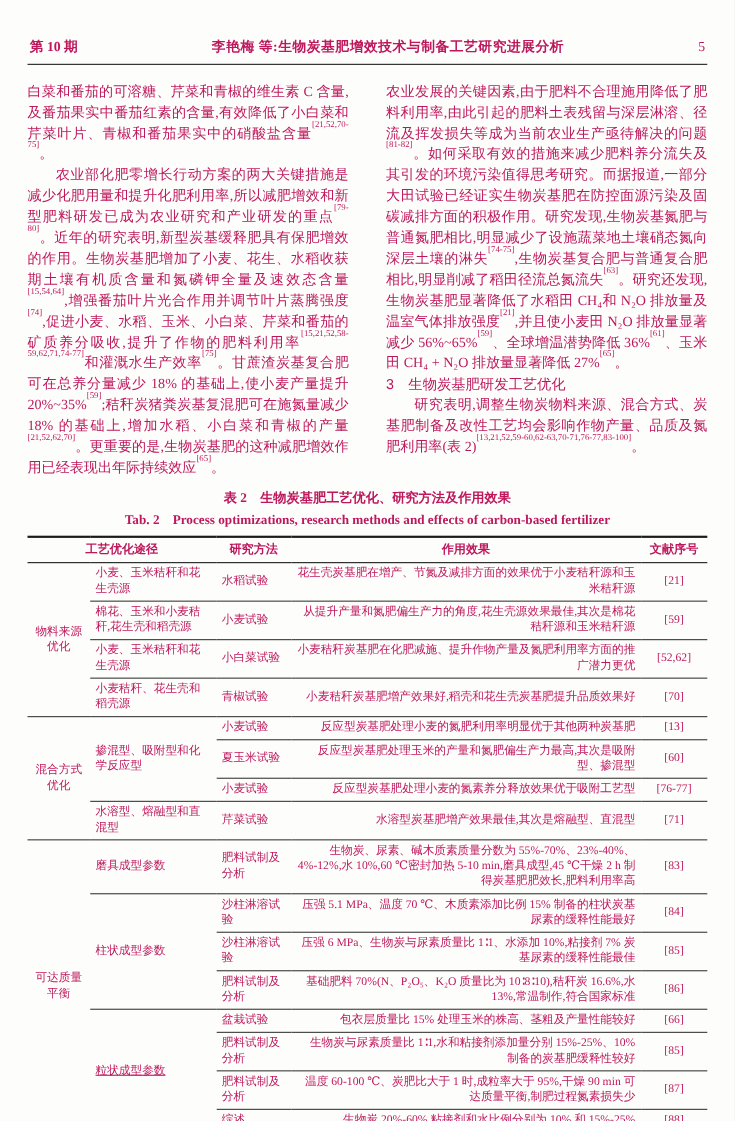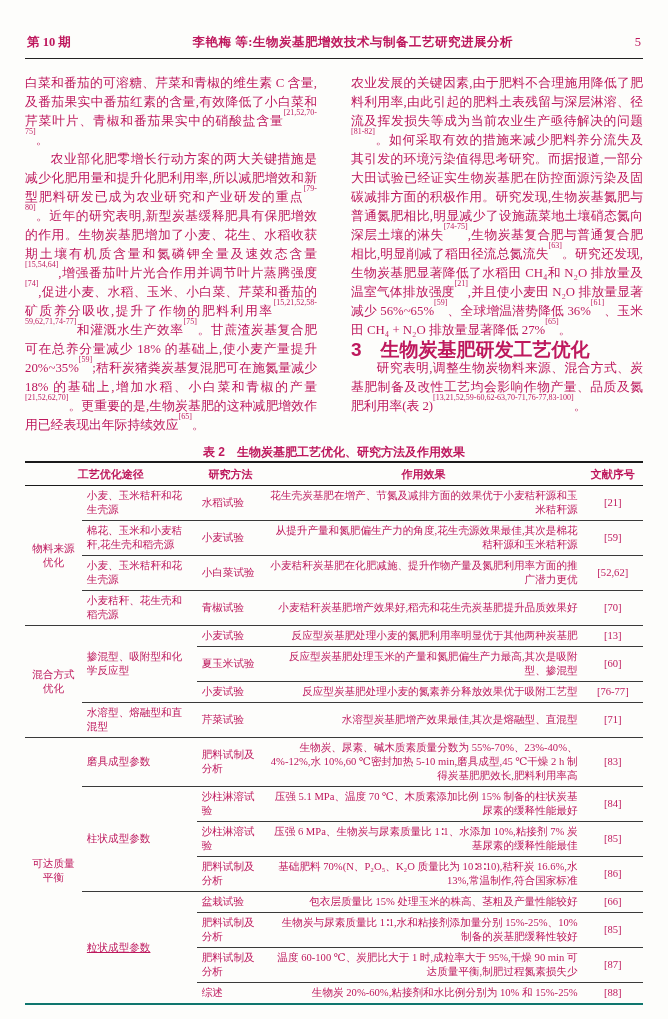--- a/index.html
+++ b/index.html
@@ -30,31 +30,31 @@
   .col p{margin:0;}
   .col p.indent{text-indent:2em;}
   sup.cite{
     font-size:8px;
     line-height:0;
     position:relative;
     top:-0.55em;
     letter-spacing:0;
   }
   .section-heading{
-    font-weight:700;
-    font-size:19px;
+    font-weight:400;
+    font-size:13px;
     margin:10px 0 7px 0;
     text-indent:0;
     font-family:"Liberation Sans","DejaVu Sans",sans-serif;
   }
   
   .tbl-caption-zh{
     text-align:center;font-weight:700;font-size:12px;
     margin-top:9px;
-    font-family:Liberation Sans, sans-serif;
+    font-family:Liberation Serif, serif;
   }
   .tbl-caption-en{
     text-align:center;font-weight:700;font-size:12px;
     margin-top:3px;margin-bottom:6px;
   }
   
   table.t2{
     width:618px;margin:0 auto;
     border-collapse:collapse;
     font-size:10.6px;line-height:14px;
@@ -93,20 +93,21 @@
       <p class="indent">农业部化肥零增长行动方案的两大关键措施是减少化肥用量和提升化肥利用率,所以减肥增效和新型肥料研发已成为农业研究和产业研发的重点<sup class="cite">[79-80]</sup>。近年的研究表明,新型炭基缓释肥具有保肥增效的作用。生物炭基肥增加了小麦、花生、水稻收获期土壤有机质含量和氮磷钾全量及速效态含量<sup class="cite">[15,54,64]</sup>,增强番茄叶片光合作用并调节叶片蒸腾强度<sup class="cite">[74]</sup>,促进小麦、水稻、玉米、小白菜、芹菜和番茄的矿质养分吸收,提升了作物的肥料利用率<sup class="cite">[15,21,52,58-59,62,71,74-77]</sup>和灌溉水生产效率<sup class="cite">[75]</sup>。甘蔗渣炭基复合肥可在总养分量减少 18% 的基础上,使小麦产量提升 20%~35%<sup class="cite">[59]</sup>;秸秆炭猪粪炭基复混肥可在施氮量减少 18% 的基础上,增加水稻、小白菜和青椒的产量<sup class="cite">[21,52,62,70]</sup>。更重要的是,生物炭基肥的这种减肥增效作用已经表现出年际持续效应<sup class="cite">[65]</sup>。</p>
     </div>
     <div class="col">
       <p>农业发展的关键因素,由于肥料不合理施用降低了肥料利用率,由此引起的肥料土表残留与深层淋溶、径流及挥发损失等成为当前农业生产亟待解决的问题<sup class="cite">[81-82]</sup>。如何采取有效的措施来减少肥料养分流失及其引发的环境污染值得思考研究。而据报道,一部分大田试验已经证实生物炭基肥在防控面源污染及固碳减排方面的积极作用。研究发现,生物炭基氮肥与普通氮肥相比,明显减少了设施蔬菜地土壤硝态氮向深层土壤的淋失<sup class="cite">[74-75]</sup>,生物炭基复合肥与普通复合肥相比,明显削减了稻田径流总氮流失<sup class="cite">[63]</sup>。研究还发现,生物炭基肥显著降低了水稻田 CH₄和 N₂O 排放量及温室气体排放强度<sup class="cite">[21]</sup>,并且使小麦田 N₂O 排放量显著减少 56%~65%<sup class="cite">[59]</sup>、全球增温潜势降低 36%<sup class="cite">[61]</sup>、玉米田 CH₄ + N₂O 排放量显著降低 27%<sup class="cite">[65]</sup>。</p>
       <p class="section-heading">3　生物炭基肥研发工艺优化</p>
       <p class="indent">研究表明,调整生物炭物料来源、混合方式、炭基肥制备及改性工艺均会影响作物产量、品质及氮肥利用率(表 2)<sup class="cite">[13,21,52,59-60,62-63,70-71,76-77,83-100]</sup>。</p>
     </div>
   </div>
 
   <div class="tbl-caption-zh">表 2　生物炭基肥工艺优化、研究方法及作用效果</div>
+  <div class="tbl-caption-en">Tab. 2　Process optimizations, research methods and effects of carbon-based fertilizer</div>
 
   <table class="t2">
     <thead>
       <tr>
         <th colspan="2">工艺优化途径</th>
         <th>研究方法</th>
         <th>作用效果</th>
         <th>文献序号</th>
       </tr>
     </thead>

